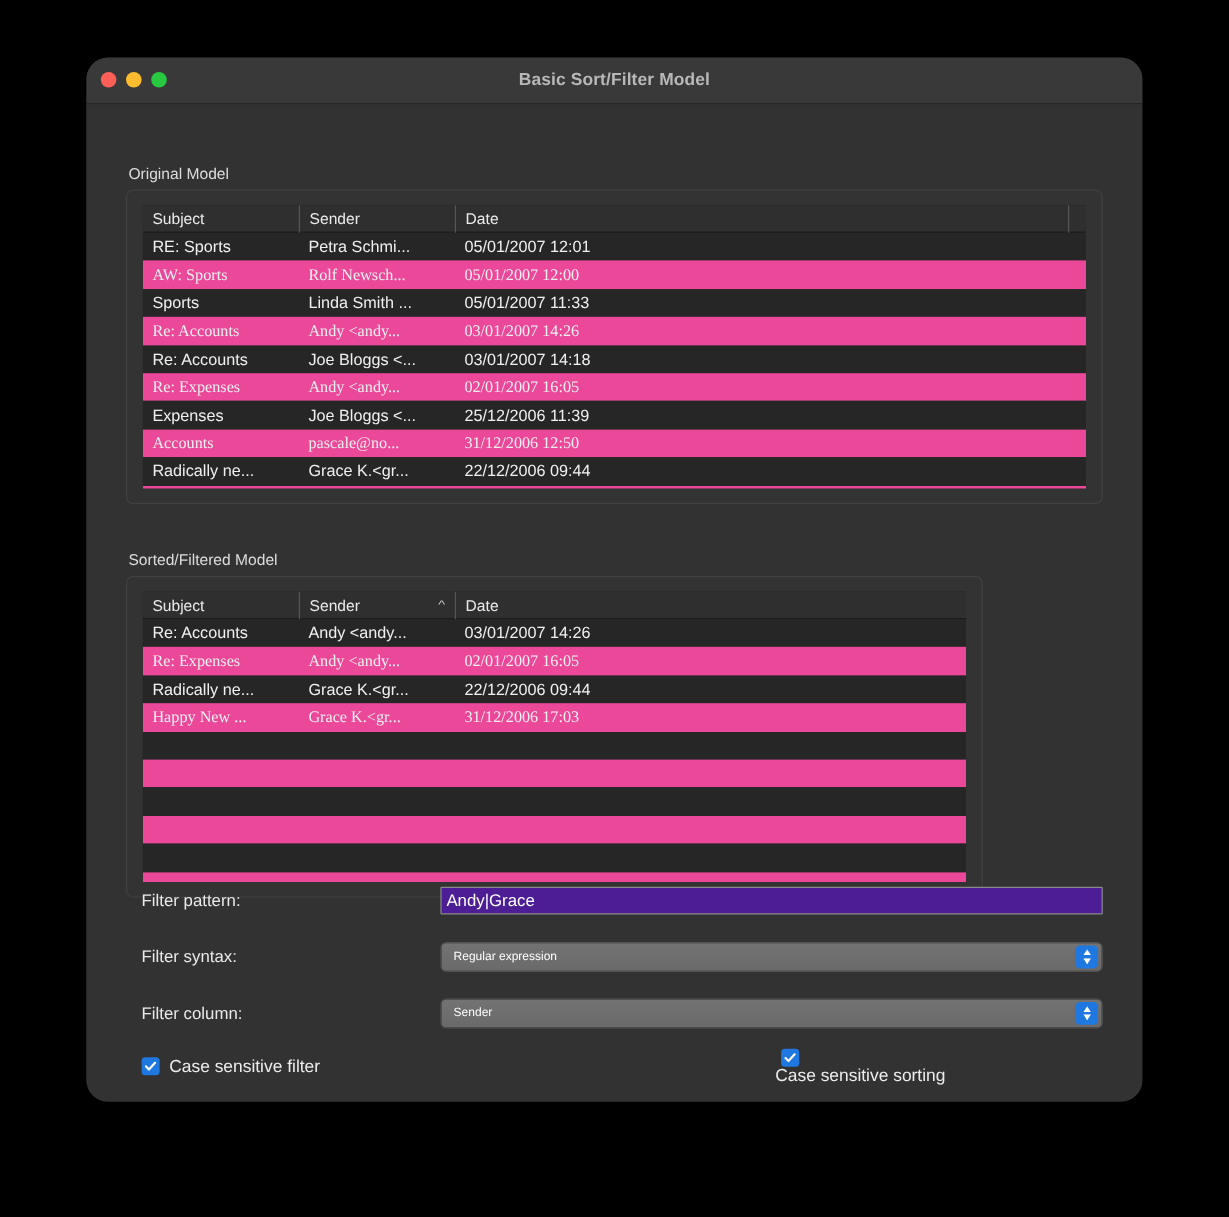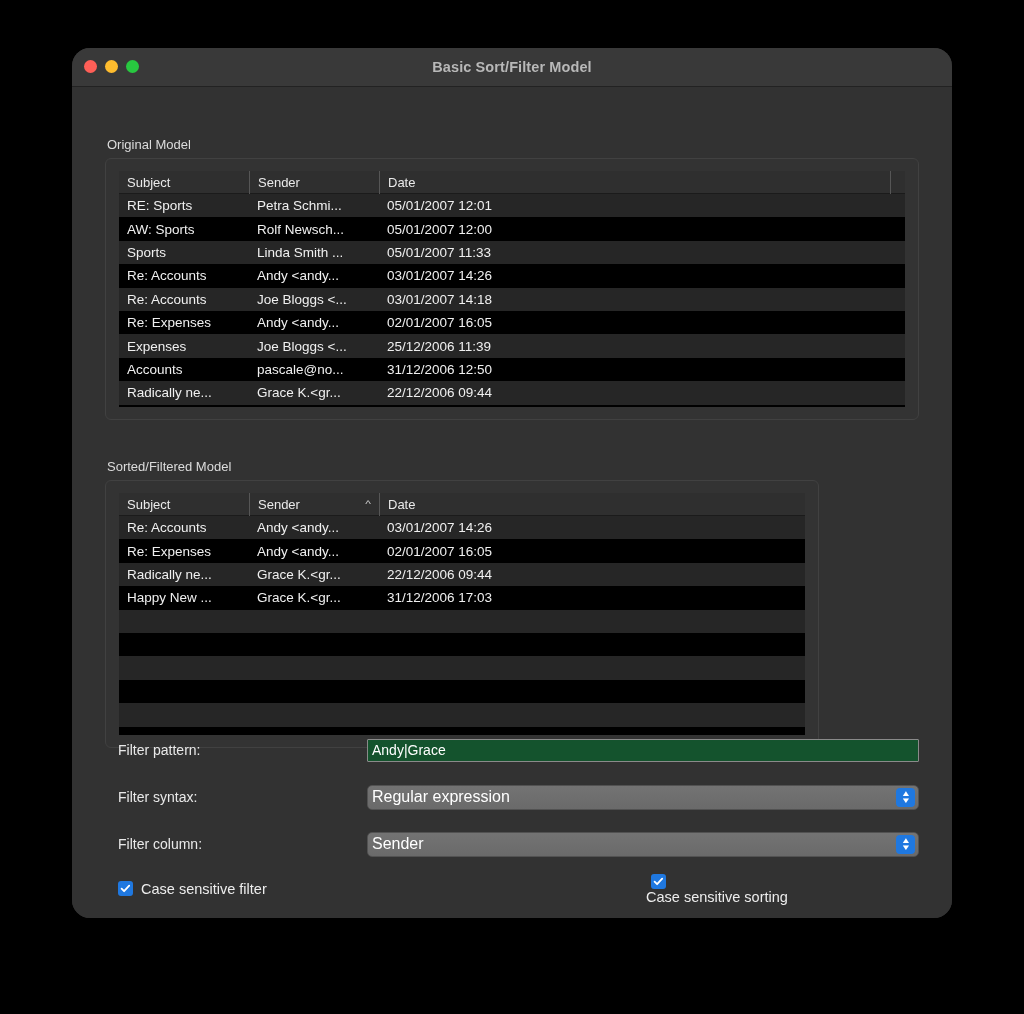--- a/index.html
+++ b/index.html
@@ -153,21 +153,21 @@
   }
 
   .tbody { position: relative; }
   .trow {
     display: flex;
     height: 23.4px;
     align-items: center;
     box-sizing: border-box;
   }
   .trow.even { background: #262626; }
-  .trow.odd  { background: #000000; }
+  .trow.odd  { background: #ec4899; font-family: Liberation Serif, serif; }
 
   .td {
     font-size: 13.5px;
     color: #f0f0f0;
     padding-left: 8px;
     box-sizing: border-box;
     white-space: nowrap;
     overflow: hidden;
     flex: none;
   }
@@ -194,21 +194,21 @@
     width: 262px;
     font-size: 14px;
     color: #e9e9e9;
     padding-left: 13px;
     box-sizing: border-box;
   }
 
   .text-input {
     flex: 1;
     height: 23px;
-    background: #14532d;
+    background: #4c1d95;
     border: 1px solid #8a8a8a;
     border-radius: 1px;
     color: #ffffff;
     font-size: 14px;
     font-family: "Liberation Sans", sans-serif;
     padding: 0 4px;
     box-sizing: border-box;
     line-height: 21px;
     outline: none;
   }
@@ -218,23 +218,23 @@
     flex: 1;
     height: 25px;
     background: linear-gradient(#737373, #6a6a6a);
     border: 1px solid #525252;
     border-radius: 5px;
     display: flex;
     align-items: center;
     box-sizing: border-box;
   }
   .combo-value {
-    font-size: 16px;
+    font-size: 10px;
     color: #ffffff;
-    padding-left: 4px;
+    padding-left: 10px;
   }
   .combo-arrow {
     position: absolute;
     right: 3px;
     top: 2px;
     width: 19px;
     height: 19px;
     background: #1f78e0;
     border-radius: 4px;
     display: flex;

